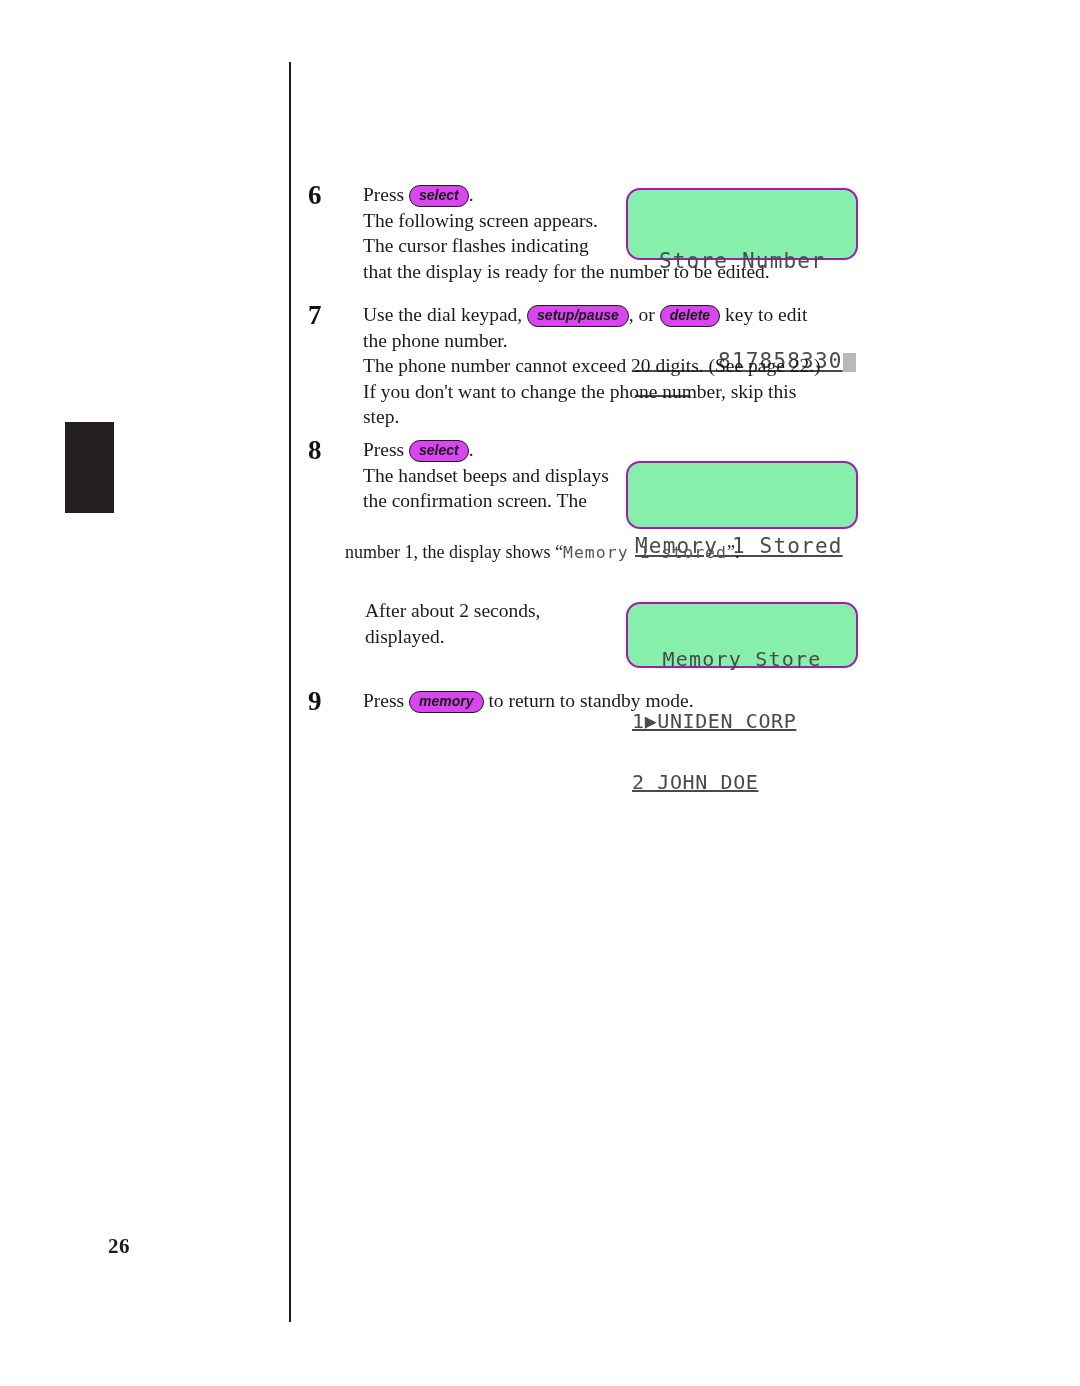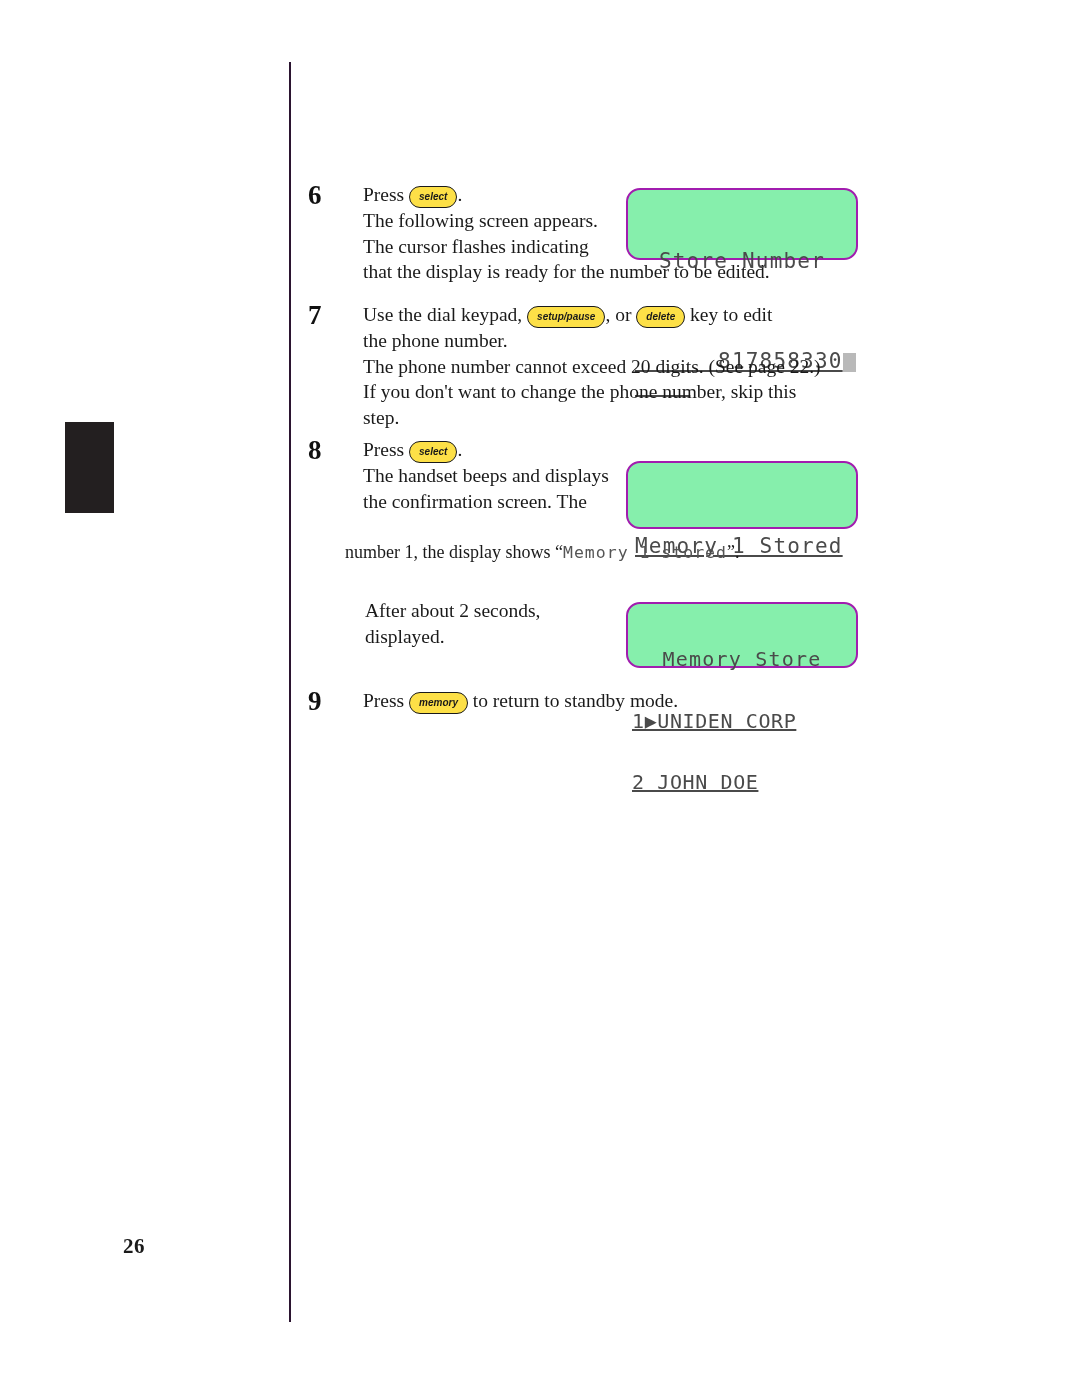--- a/index.html
+++ b/index.html
@@ -28,21 +28,21 @@
   .tab-marker {
     position: absolute;
     left: 65px;
     top: 422px;
     width: 49px;
     height: 91px;
     background: #231f20;
   }
   .page-number {
     position: absolute;
-    left: 123px;
+    left: 108px;
     top: 1234px;
     font-family: "Liberation Serif", serif;
     font-weight: bold;
     font-size: 21px;
     letter-spacing: 0.5px;
     color: #1a1a1a;
   }
 
   
   .step {
@@ -78,25 +78,25 @@
 
   
   .key {
     display: inline-block;
     border: 1.5px solid #1a1a1a;
     border-radius: 11px;
     padding: 0px 9px 1px 9px;
     font-family: "Liberation Sans", sans-serif;
     font-weight: bold;
     font-style: italic;
-    font-size: 10px;
+    font-size: 14px;
     line-height: 19px;
     vertical-align: 1px;
     white-space: nowrap;
-    background: #fde047;
+    background: #d946ef;
   }
 
   
   .lcd {
     position: absolute;
     border: 2px solid #a21caf;
     border-radius: 14px;
     background: #86efac;
     box-sizing: border-box;
   }

